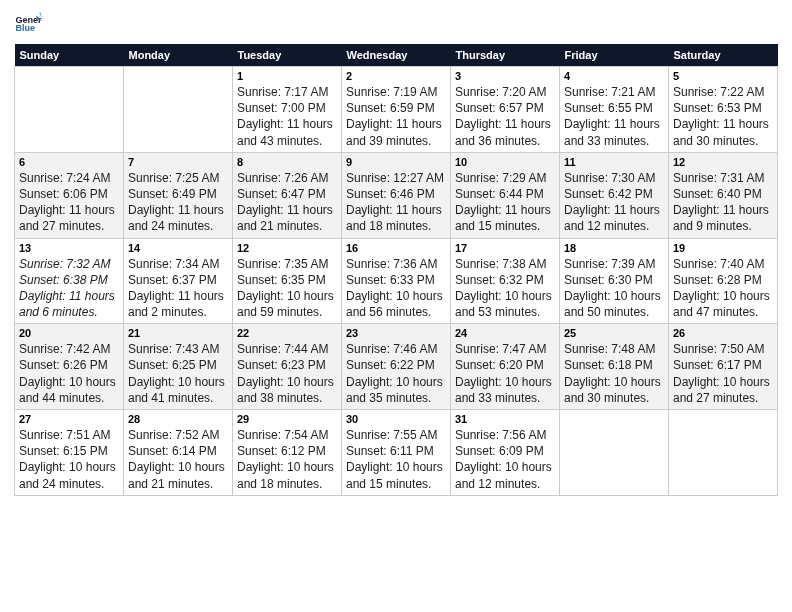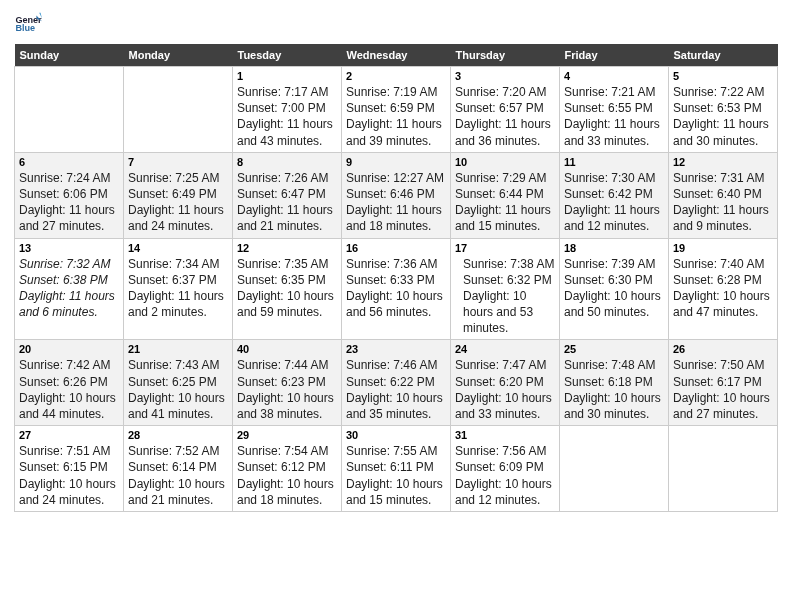--- a/index.html
+++ b/index.html
@@ -40,21 +40,21 @@
     .location {
       font-size: 14px;
       color: #333;
     }
     table {
       width: 100%;
       border-collapse: collapse;
       font-size: 9.5px;
     }
     thead tr th {
-      background-color: #404040;
+      background-color: #0f172a;
       color: #fff;
       text-align: left;
       padding: 5px 5px;
       font-size: 11px;
       font-weight: bold;
     }
     tbody tr td {
       border: 1px solid #ccc;
       vertical-align: top;
       padding: 3px 4px;
@@ -220,21 +220,21 @@
 Daylight: 10 hours and 59 minutes.</div>
           </td>
           <td>
             <span class="day-number">16</span>
             <div class="day-info" style="white-space: pre-line;">Sunrise: 7:36 AM
 Sunset: 6:33 PM
 Daylight: 10 hours and 56 minutes.</div>
           </td>
           <td>
             <span class="day-number">17</span>
-            <div class="day-info" style="white-space: pre-line; margin-left: 8px;">Sunrise: 7:38 AM
+            <div class="day-info" style="white-space: pre-line;">Sunrise: 7:38 AM
 Sunset: 6:32 PM
 Daylight: 10 hours and 53 minutes.</div>
           </td>
           <td>
             <span class="day-number">18</span>
             <div class="day-info" style="white-space: pre-line;">Sunrise: 7:39 AM
 Sunset: 6:30 PM
 Daylight: 10 hours and 50 minutes.</div>
           </td>
           <td>
@@ -251,21 +251,21 @@
 Sunset: 6:26 PM
 Daylight: 10 hours and 44 minutes.</div>
           </td>
           <td>
             <span class="day-number">21</span>
             <div class="day-info" style="white-space: pre-line;">Sunrise: 7:43 AM
 Sunset: 6:25 PM
 Daylight: 10 hours and 41 minutes.</div>
           </td>
           <td>
-            <span class="day-number">40</span>
+            <span class="day-number">22</span>
             <div class="day-info" style="white-space: pre-line;">Sunrise: 7:44 AM
 Sunset: 6:23 PM
 Daylight: 10 hours and 38 minutes.</div>
           </td>
           <td>
             <span class="day-number">23</span>
             <div class="day-info" style="white-space: pre-line;">Sunrise: 7:46 AM
 Sunset: 6:22 PM
 Daylight: 10 hours and 35 minutes.</div>
           </td>

